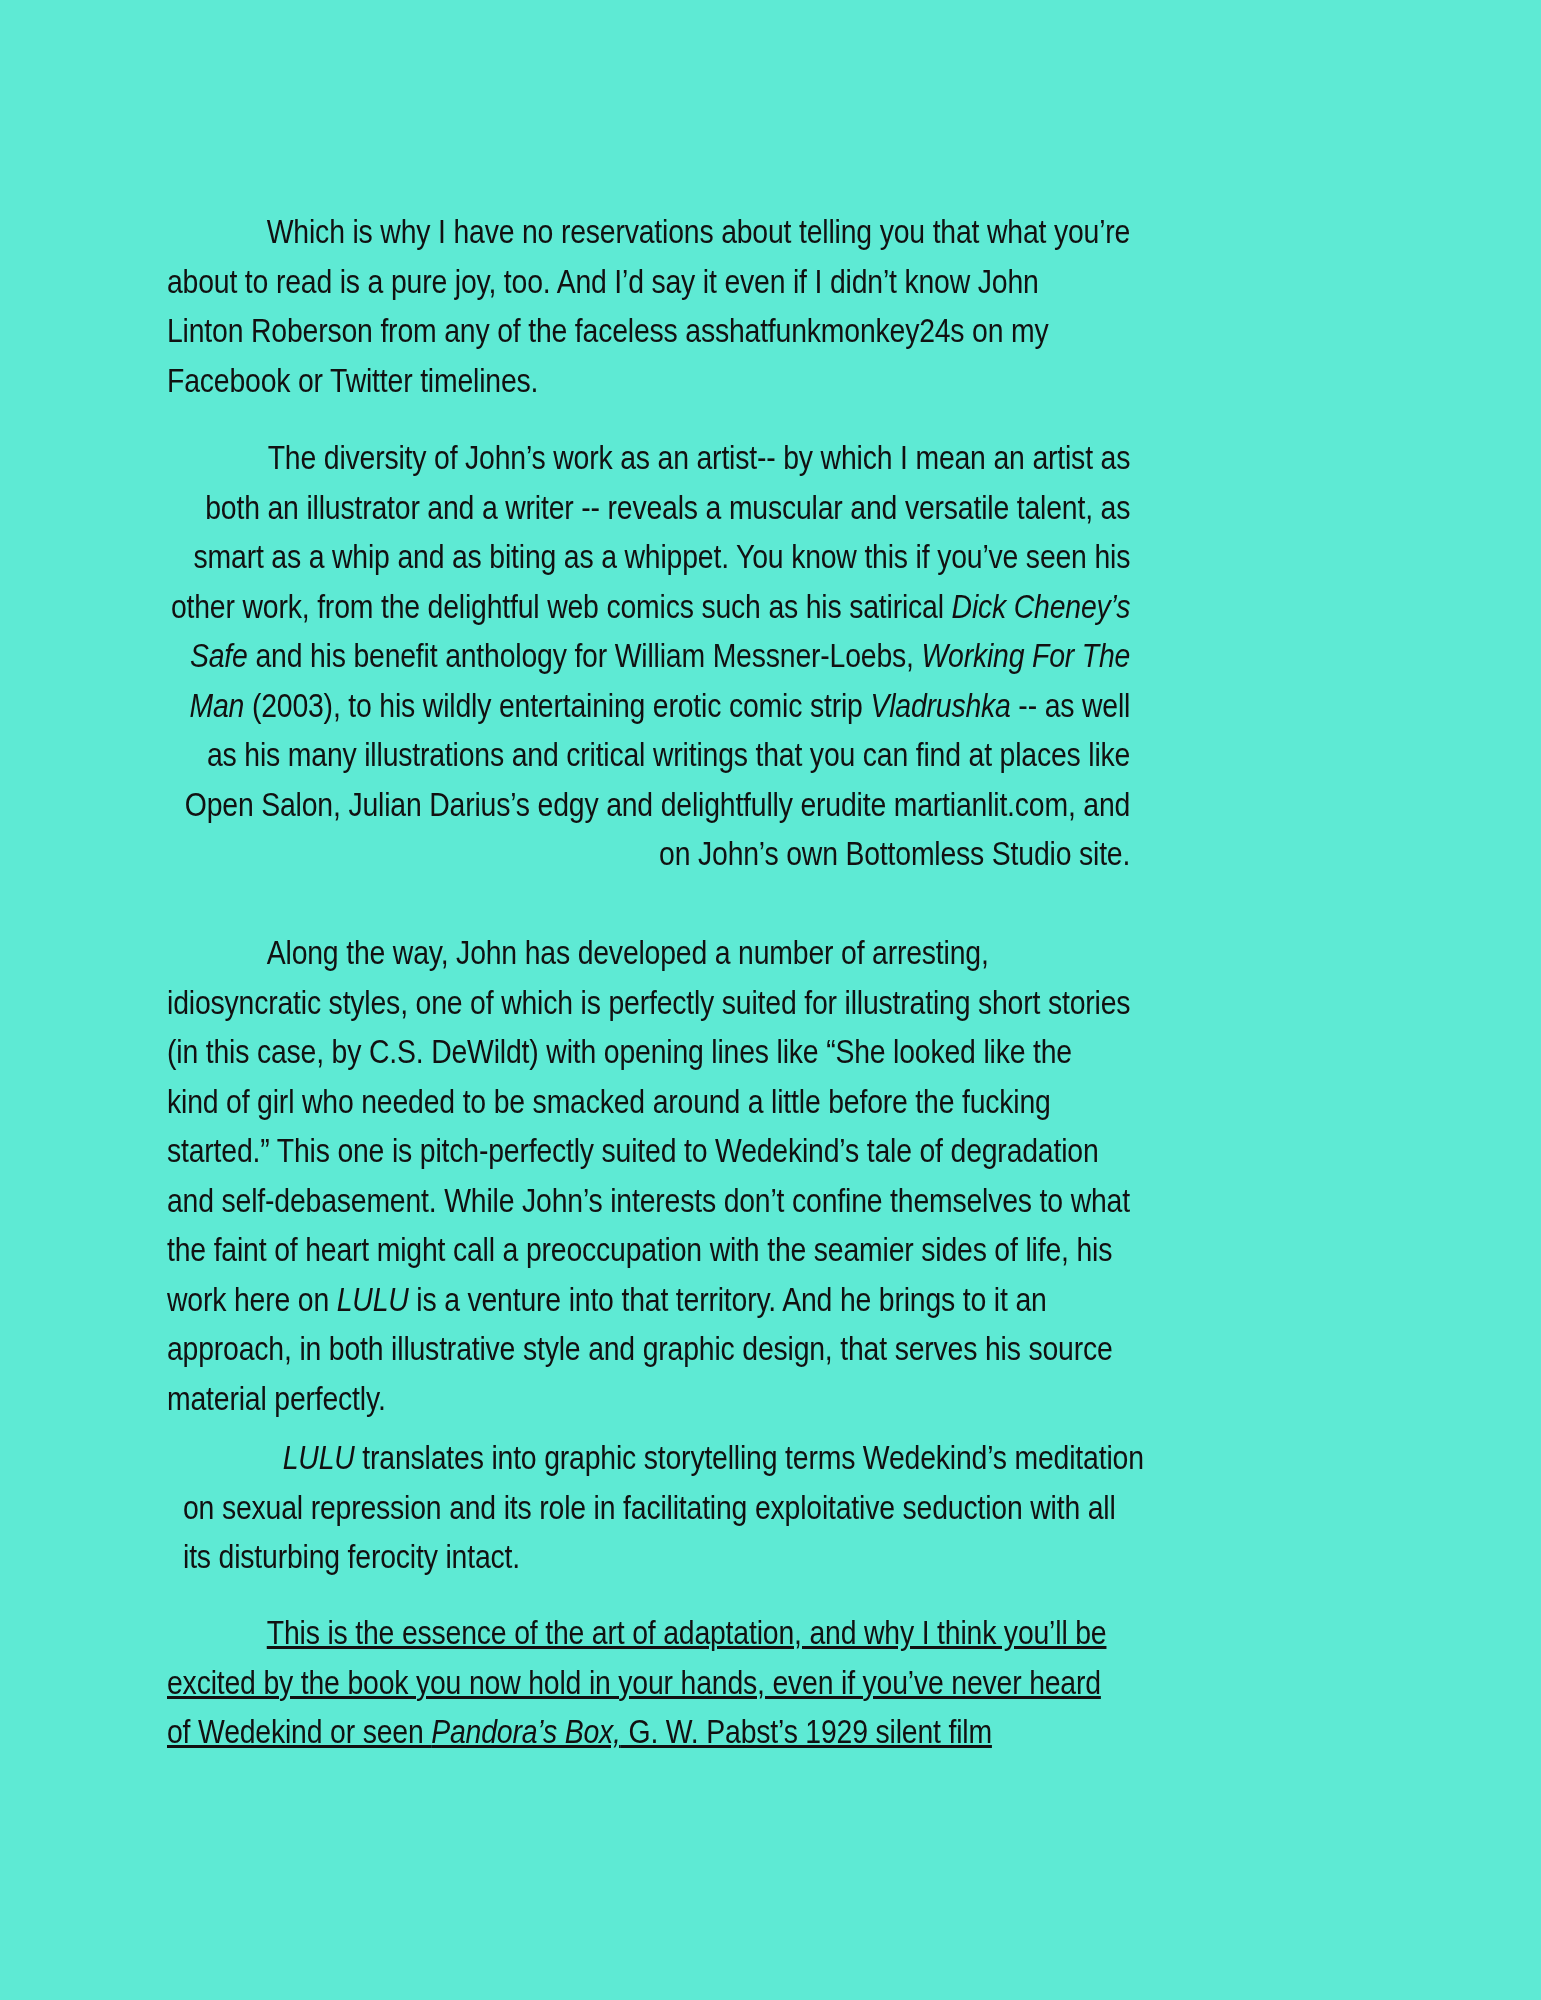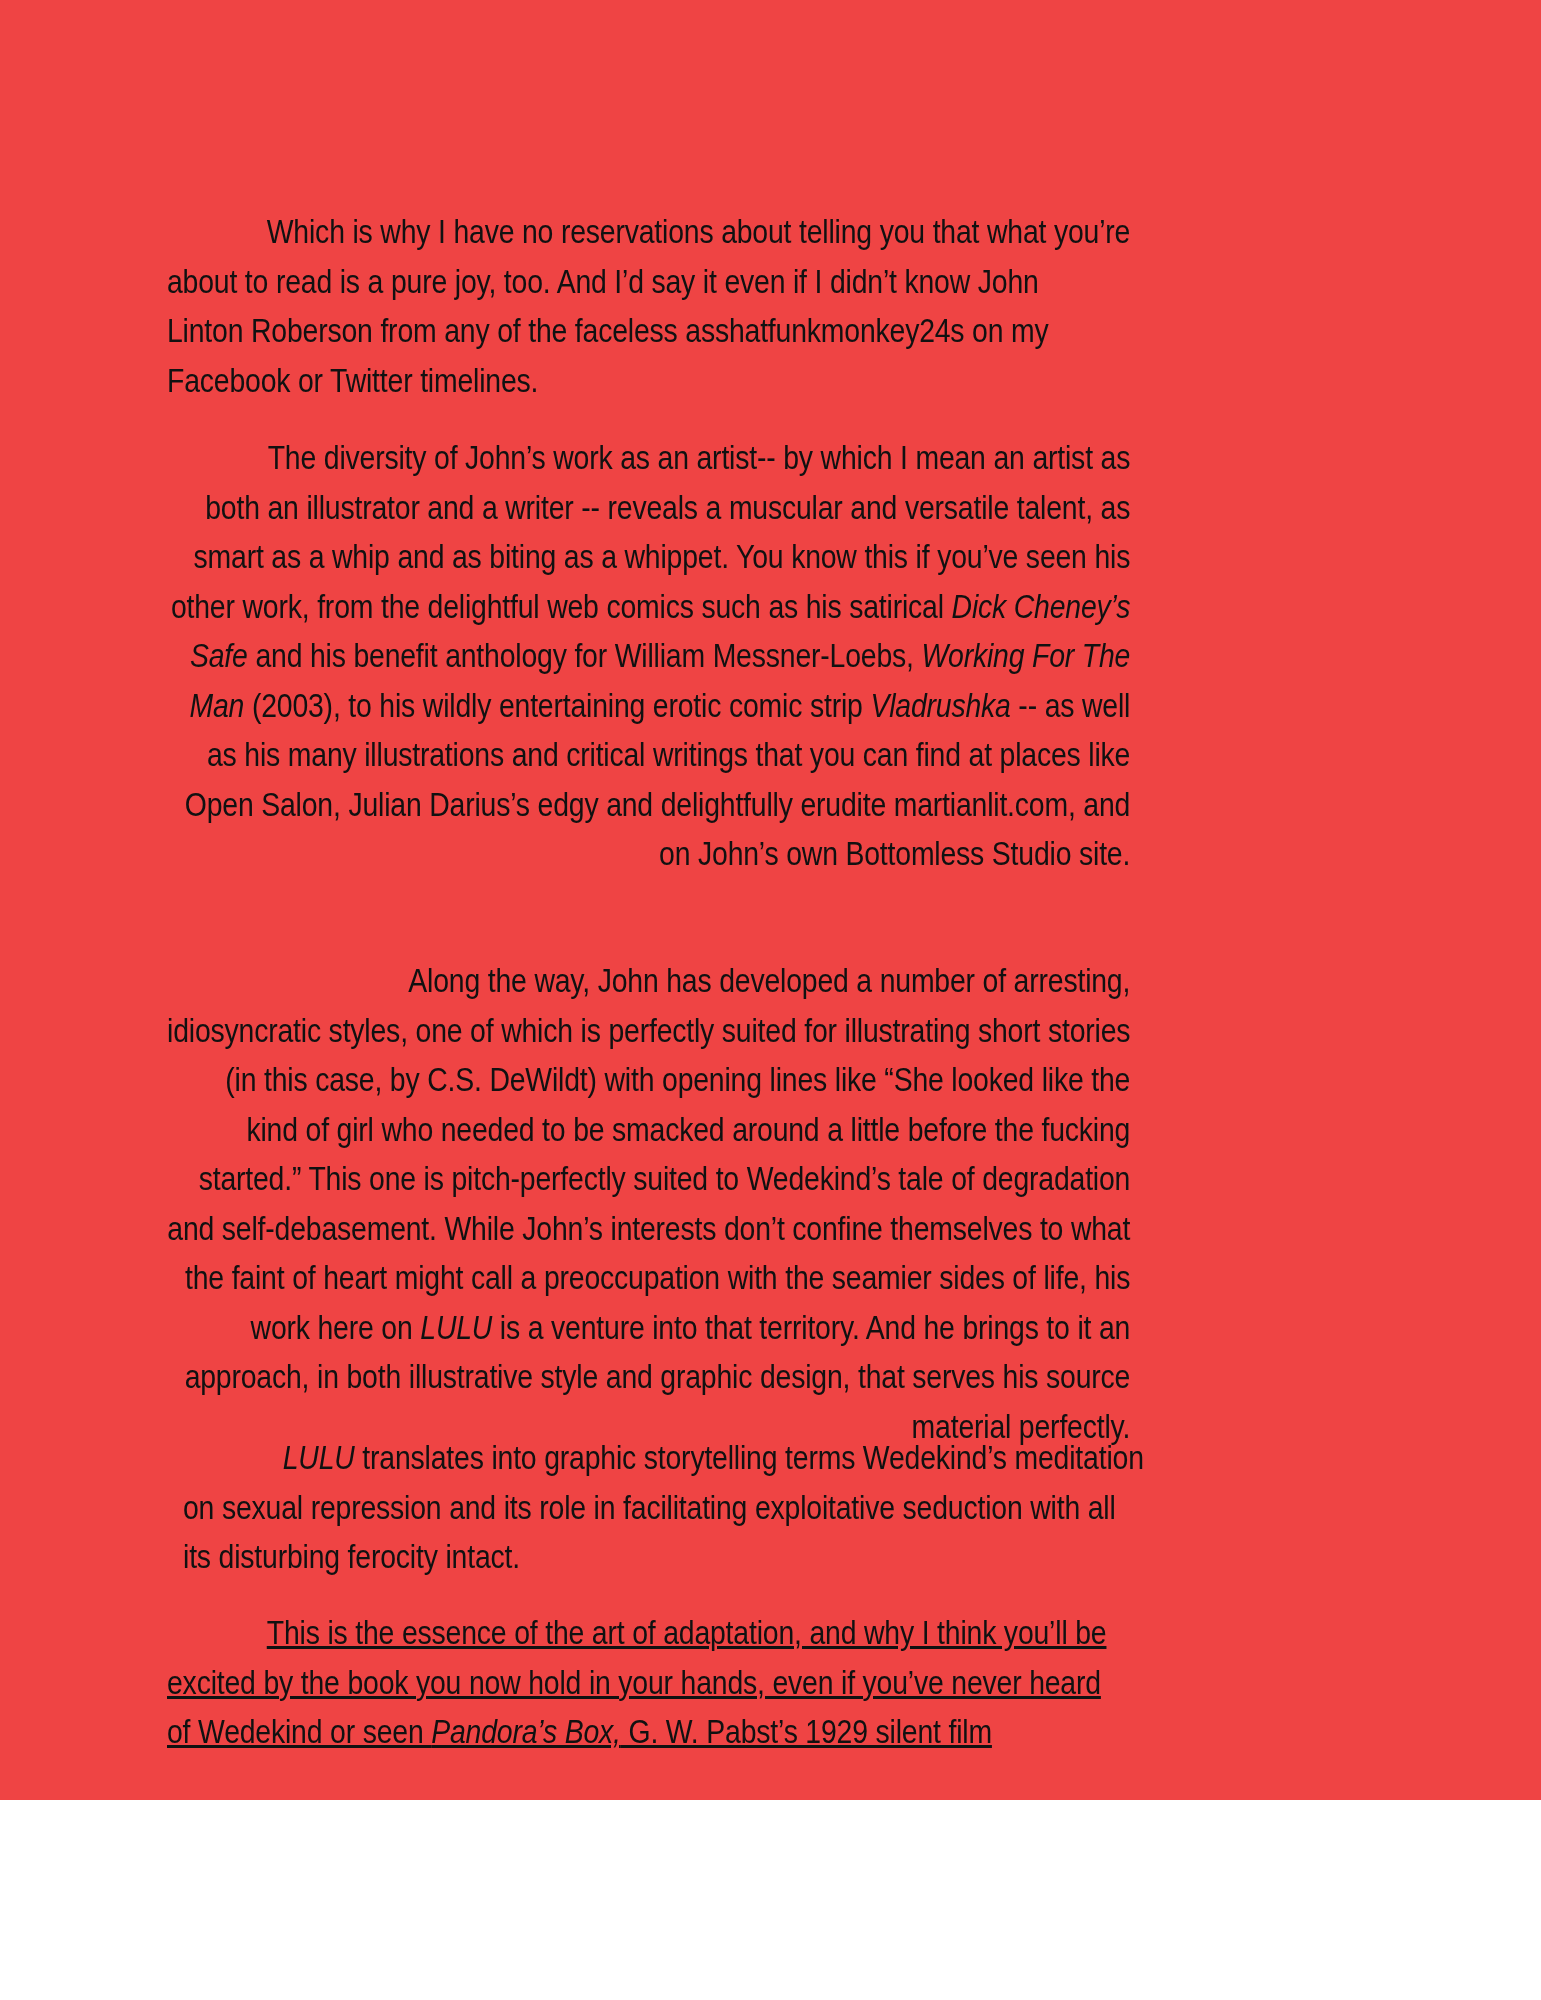--- a/index.html
+++ b/index.html
@@ -1,19 +1,19 @@
 <!DOCTYPE html>
 <html><head>
 <meta charset="utf-8">
 <style>
   html, body { margin: 0; padding: 0; background: #ffffff; }
   body { width: 1541px; height: 2000px; position: relative; overflow: hidden; }
   .page {
-    position: absolute; left: 0; top: 0; width: 1541px; height: 1800px;
-    background: #ef4444; color: #111111;
+    position: absolute; left: 0; top: 0; width: 1541px; height: 2000px;
+    background: #5eead4; color: #111111;
     font-family: "Liberation Sans Narrow", "Liberation Sans", sans-serif;
   }
   .para { position: absolute; left: 167px; width: 1120px; }
   .line {
     display: block; white-space: nowrap;
     font-size: 33px; line-height: 49.5px; height: 49.5px;
     transform: scaleX(0.86); transform-origin: left center;
     letter-spacing: -0.2px;
   }
   .line.first { padding-left: 116px; }
@@ -33,21 +33,21 @@
       <span class="line first"><span>The diversity of John’s work as an artist-- by which I mean an artist as</span></span>
       <span class="line"><span>both an illustrator and a writer -- reveals a muscular and versatile talent, as</span></span>
       <span class="line"><span>smart as a whip and as biting as a whippet.  You know this if you’ve seen his</span></span>
       <span class="line"><span>other work, from the delightful web comics such as his satirical </span><span class="it">Dick Cheney’s</span></span>
       <span class="line"><span class="it">Safe</span><span> and his benefit anthology for William Messner-Loebs, </span><span class="it">Working For The</span></span>
       <span class="line"><span class="it">Man</span><span> (2003), to his wildly entertaining erotic comic strip </span><span class="it">Vladrushka</span><span> -- as well</span></span>
       <span class="line"><span>as his many illustrations and critical writings that you can find at places like</span></span>
       <span class="line"><span>Open Salon, Julian Darius’s edgy and delightfully erudite martianlit.com, and</span></span>
       <span class="line"><span>on John’s own Bottomless Studio site.</span></span>
     </div>
-  <div class="para" style="top:956px;text-align:right;">
+  <div class="para" style="top:928px;">
       <span class="line first"><span>Along the way, John has developed a number of arresting,</span></span>
       <span class="line"><span>idiosyncratic styles, one of which is perfectly suited for illustrating short stories</span></span>
       <span class="line"><span>(in this case, by C.S. DeWildt) with opening lines like “She looked like the</span></span>
       <span class="line"><span>kind of girl who needed to be smacked around a little before the fucking</span></span>
       <span class="line"><span>started.”  This one is pitch-perfectly suited to Wedekind’s tale of degradation</span></span>
       <span class="line"><span>and self-debasement.  While John’s interests don’t confine themselves to what</span></span>
       <span class="line"><span>the faint of heart might call a preoccupation with the seamier sides of life, his</span></span>
       <span class="line"><span>work here on </span><span class="it">LULU</span><span> is a venture into that territory.  And he brings to it an</span></span>
       <span class="line"><span>approach, in both illustrative style and graphic design, that serves his source</span></span>
       <span class="line"><span>material perfectly.</span></span>

